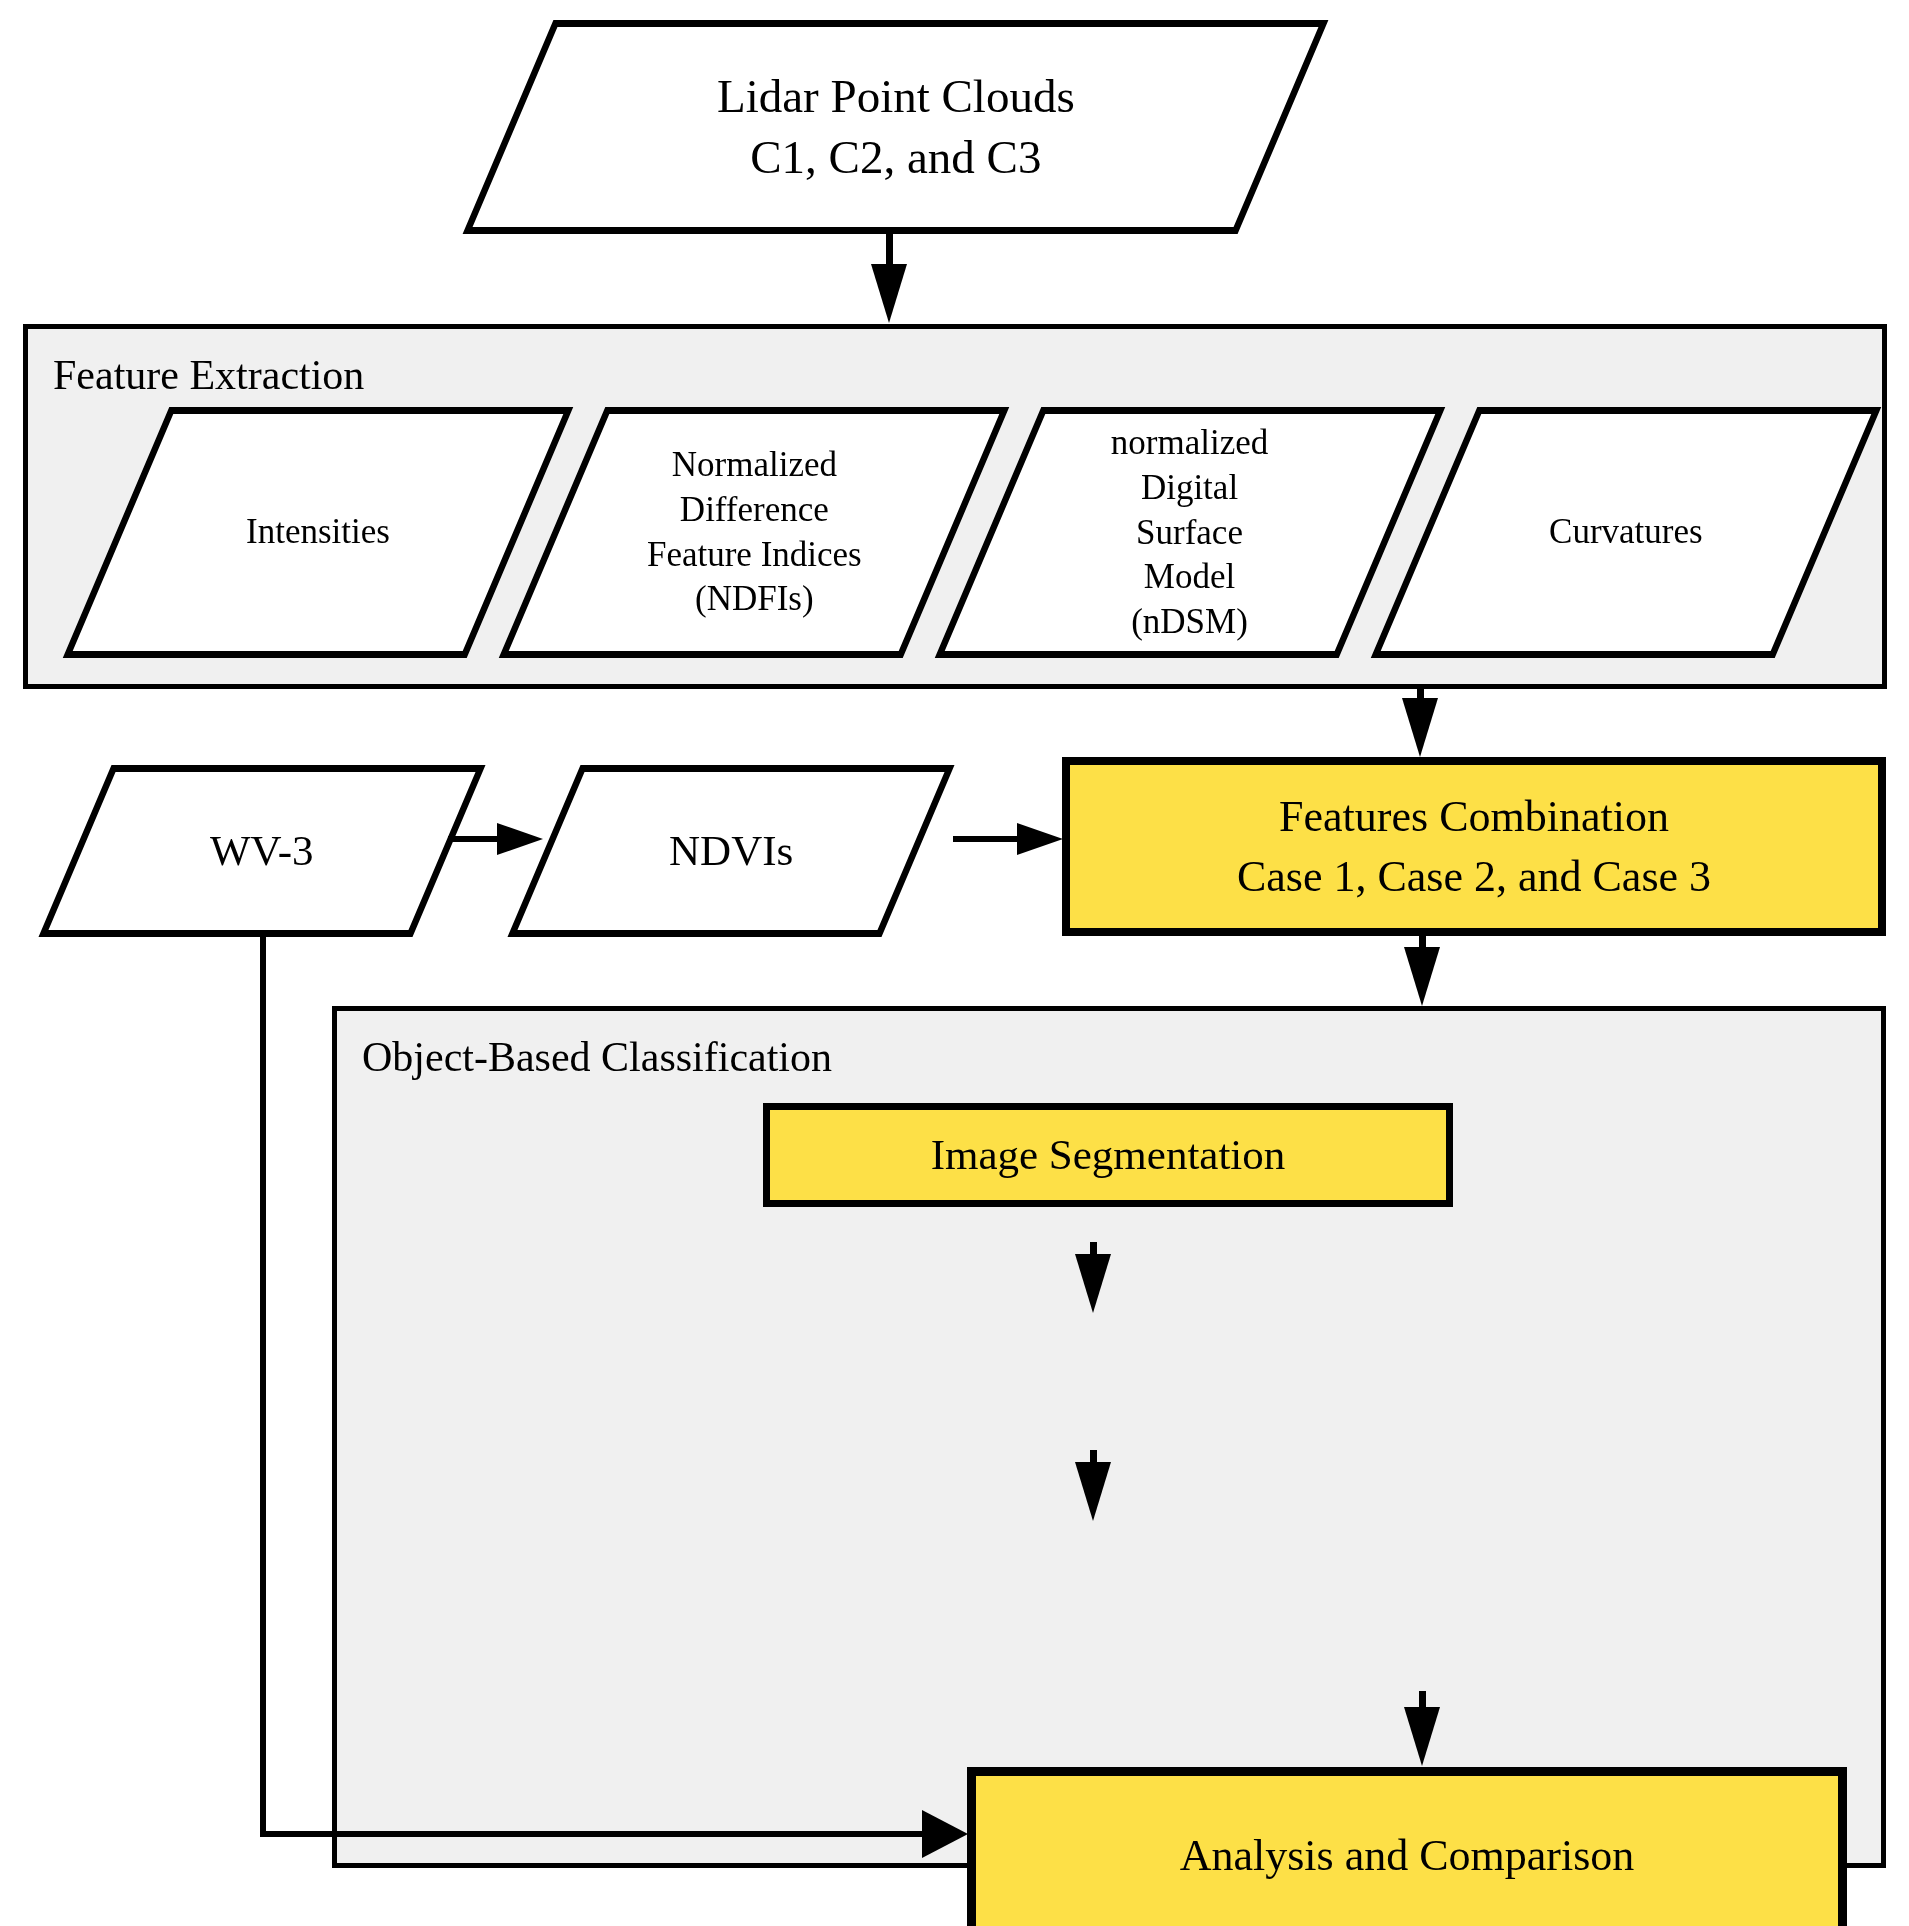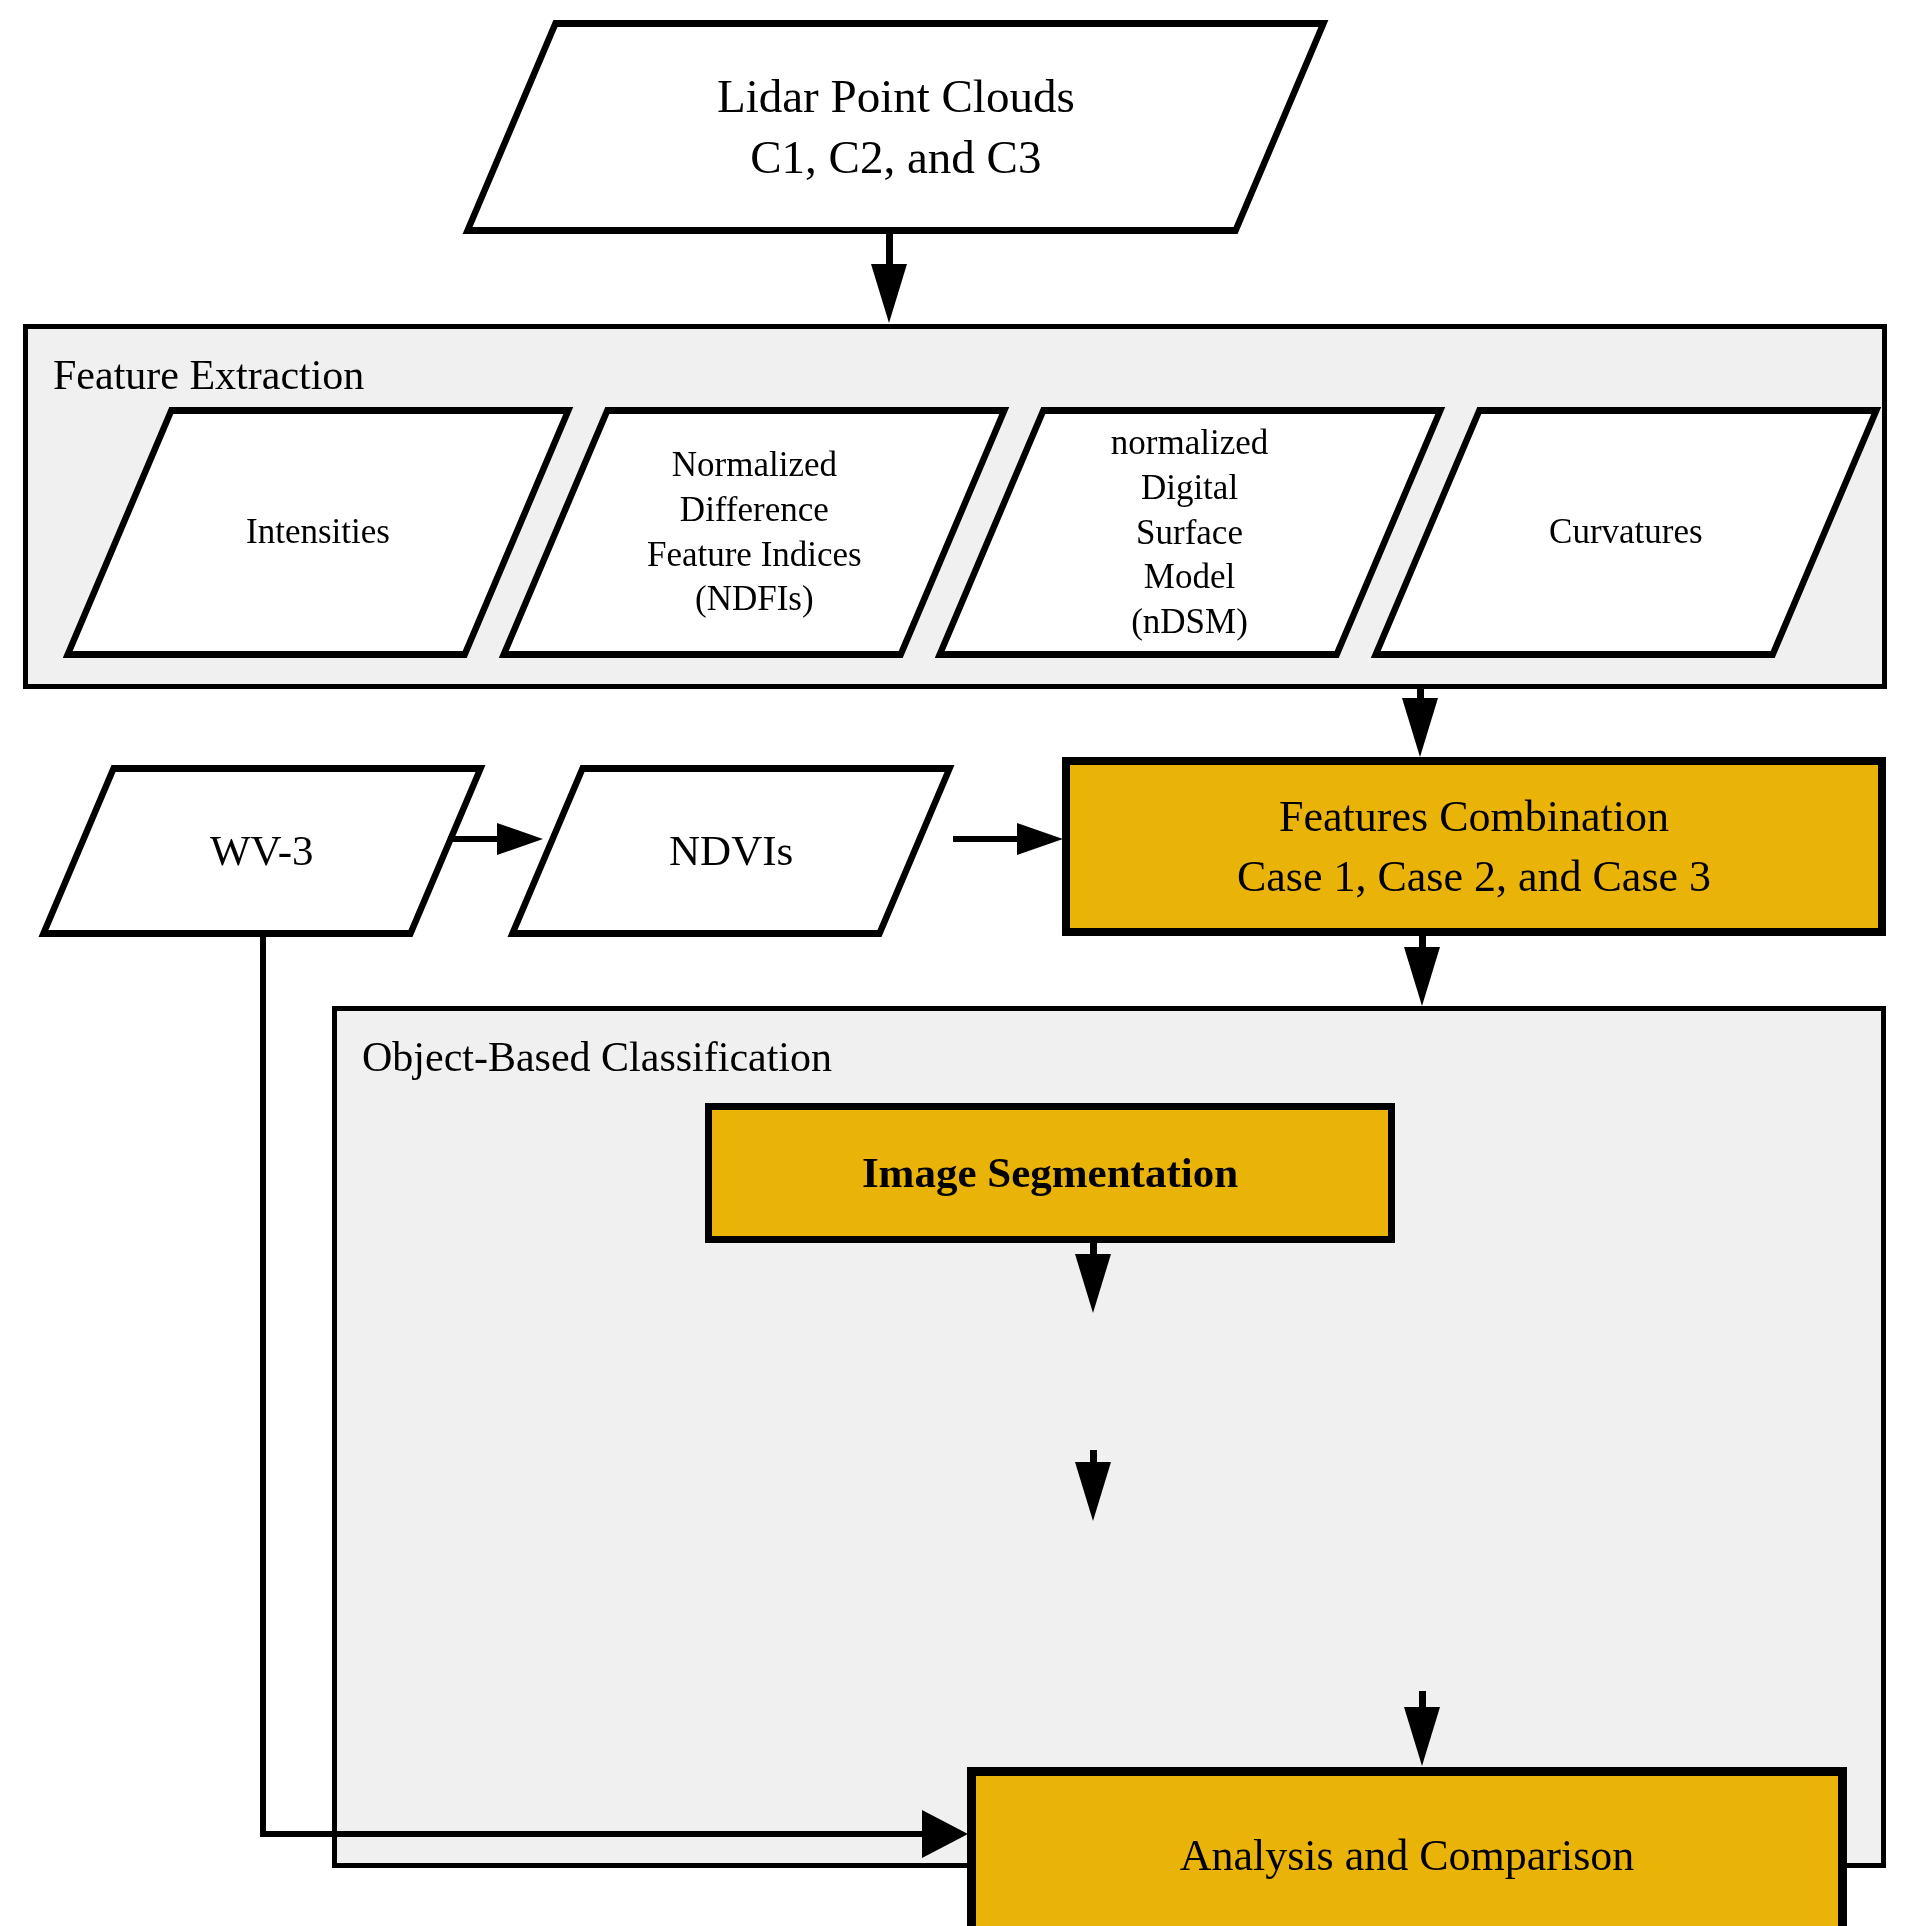--- a/index.html
+++ b/index.html
@@ -3,21 +3,21 @@
 <meta charset="utf-8">
 <title>Flowchart</title>
 <style>
   html,body{margin:0;padding:0;background:#ffffff;}
   #canvas{
     position:relative;width:1909px;height:1926px;background:#ffffff;overflow:hidden;
     font-family:"Liberation Serif","DejaVu Serif",serif;color:#000;
   }
   .panel{position:absolute;box-sizing:border-box;background:#f0f0f0;border:5.9px solid #000;}
   .panel-label{position:absolute;left:25px;top:21px;font-size:42px;line-height:1.2;white-space:nowrap;}
-  .box{position:absolute;box-sizing:border-box;background:#eab308;border:7.8px solid #000;
+  .box{position:absolute;box-sizing:border-box;background:#fde047;border:7.8px solid #000;
        display:flex;align-items:center;justify-content:center;text-align:center;}
   .para{position:absolute;box-sizing:border-box;background:#ffffff;border:7.8px solid #000;
         transform:skewX(-23deg);display:flex;align-items:center;justify-content:center;text-align:center;}
   .para .txt{transform:skewX(23deg);}
   .ml{white-space:pre-line;}
   .f72{font-size:47px;line-height:1.30;}
   .f68{font-size:44px;line-height:1.35;}
   .f66{font-size:43px;line-height:1.3;}
   .f54{font-size:35px;line-height:1.28;}
   .vline,.hline{position:absolute;background:#000;}
@@ -97,21 +97,21 @@
 
   <div>
     <div class="vline" style="left:1419px;top:935px;width:6.5px;height:21px;"></div>
     <div class="vhead" style="left:1404px;top:947px;"></div>
   </div>
 
   <div class="panel" style="left:332px;top:1006px;width:1554px;height:862px;">
     <div class="panel-label">Object-Based Classification</div>
   </div>
 
-  <div class="box" style="left:705px;top:1103px;width:690px;height:140px;font-weight:bold;">
+  <div class="box" style="left:763px;top:1103px;width:690px;height:104px;">
     <div class="f66">Image Segmentation</div>
   </div>
 
   <div>
     <div class="vline" style="left:1090px;top:1242px;width:6.5px;height:21px;"></div>
     <div class="vhead" style="left:1075px;top:1254px;"></div>
   </div>
 
 
   <div>

